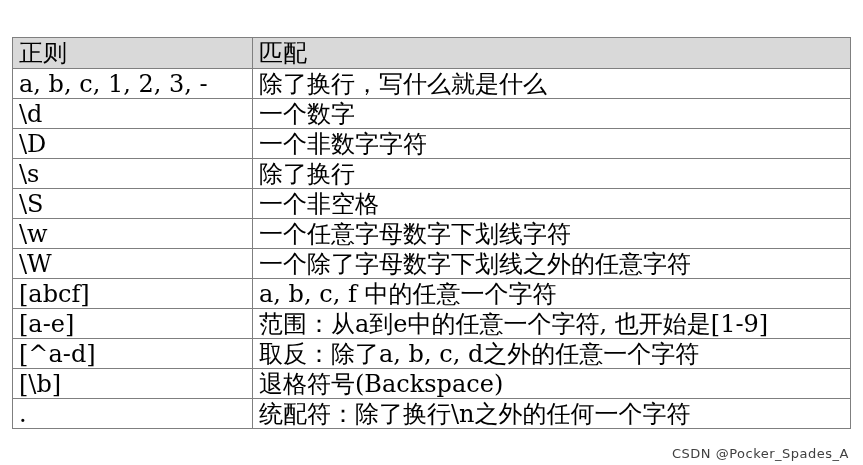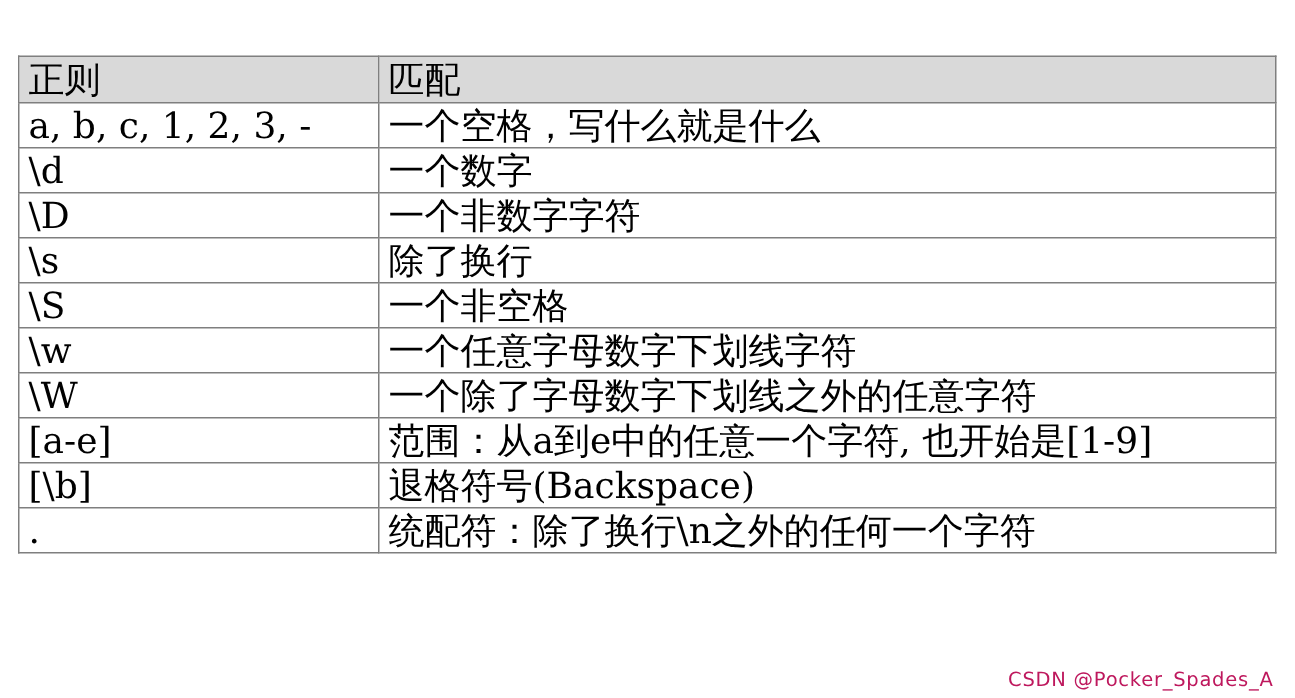--- a/index.html
+++ b/index.html
@@ -77,21 +77,21 @@
   .cell-head {
     font-family: "DejaVu Serif", serif;
     font-size: 18px;
   }
   .watermark {
     position: absolute;
     right: 14px;
     bottom: 4px;
     font-family: "DejaVu Sans", sans-serif;
     font-size: 13px;
-    color: #be185d;
+    color: #404040;
     letter-spacing: 0.5px;
     white-space: nowrap;
   }
 </style>
 </head>
 <body>
 
 <div class="page">
 
 
@@ -102,21 +102,21 @@
     </colgroup>
     <thead>
       <tr>
         <th class="cell-head">正则</th>
         <th class="cell-head">匹配</th>
       </tr>
     </thead>
     <tbody>
       <tr>
         <td class="cell-regex">a, b, c, 1, 2, 3, -</td>
-        <td>一个空格，写什么就是什么</td>
+        <td>除了换行，写什么就是什么</td>
       </tr>
       <tr>
         <td class="cell-regex">\d</td>
         <td>一个数字</td>
       </tr>
       <tr>
         <td class="cell-regex">\D</td>
         <td>一个非数字字符</td>
       </tr>
       <tr>
@@ -129,22 +129,30 @@
       </tr>
       <tr>
         <td class="cell-regex">\w</td>
         <td>一个任意字母数字下划线字符</td>
       </tr>
       <tr>
         <td class="cell-regex">\W</td>
         <td>一个除了字母数字下划线之外的任意字符</td>
       </tr>
       <tr>
+        <td class="cell-regex">[abcf]</td>
+        <td>a, b, c, f 中的任意一个字符</td>
+      </tr>
+      <tr>
         <td class="cell-regex">[a-e]</td>
         <td>范围：从a到e中的任意一个字符, 也开始是[1-9]</td>
+      </tr>
+      <tr>
+        <td class="cell-regex">[^a-d]</td>
+        <td>取反：除了a, b, c, d之外的任意一个字符</td>
       </tr>
       <tr>
         <td class="cell-regex">[\b]</td>
         <td>退格符号(Backspace)</td>
       </tr>
       <tr>
         <td class="cell-regex">.</td>
         <td>统配符：除了换行\n之外的任何一个字符</td>
       </tr>
     </tbody>

